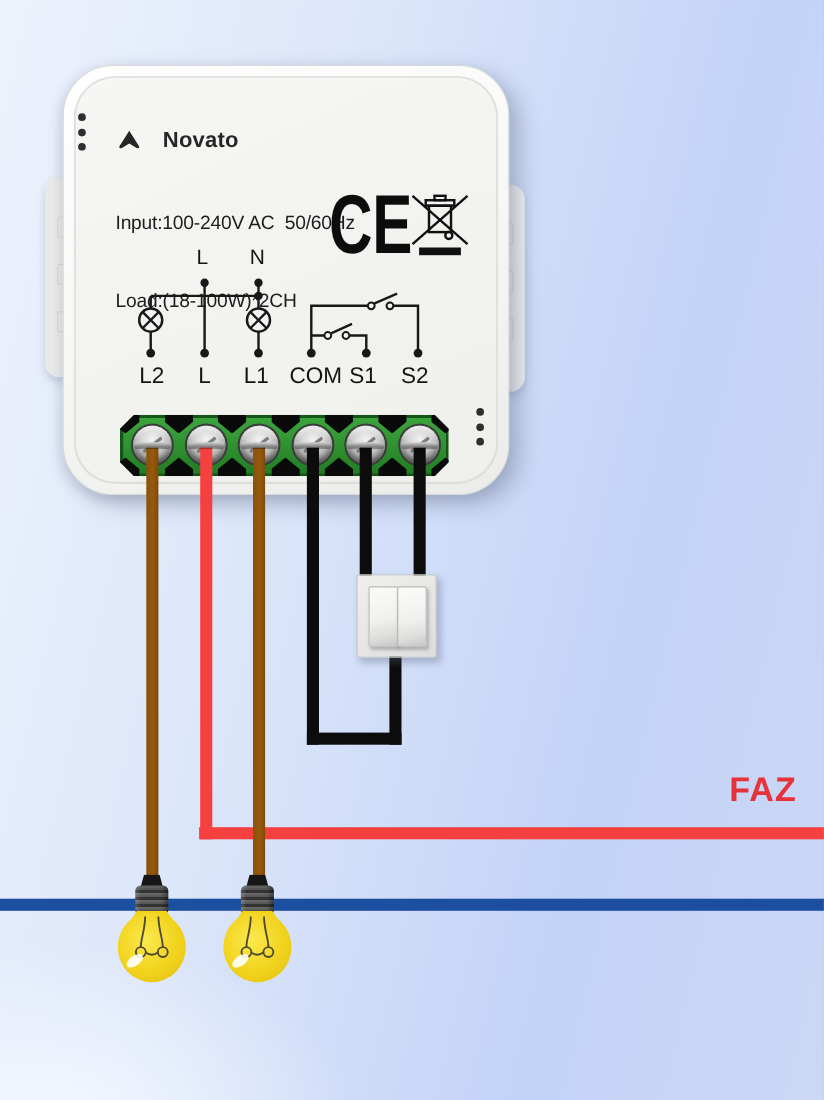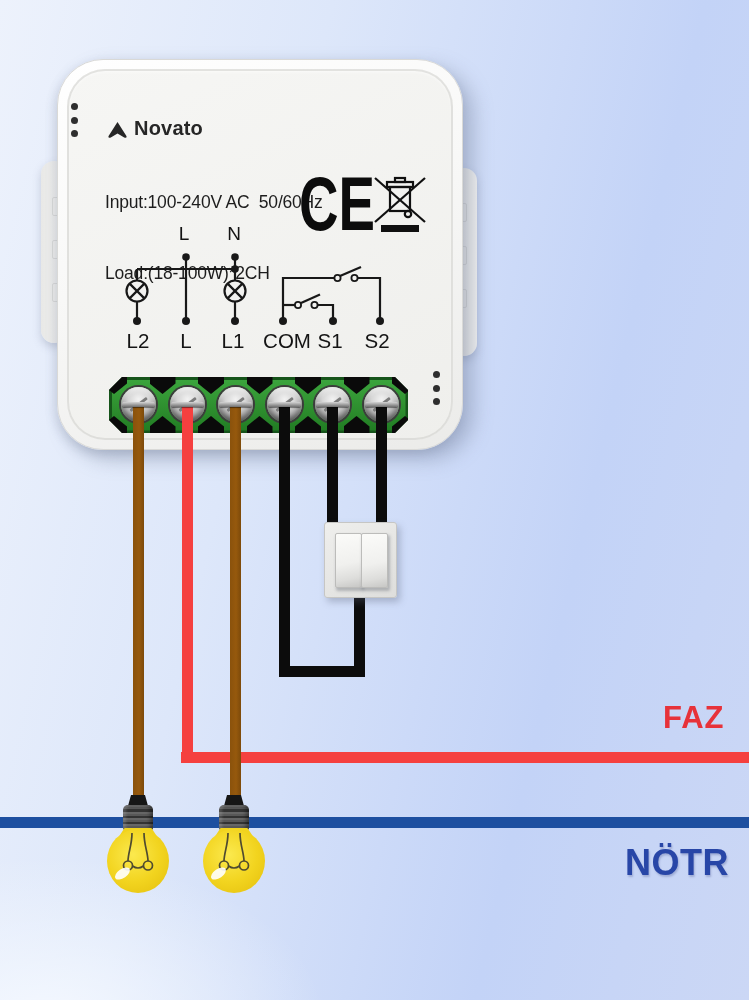--- a/index.html
+++ b/index.html
@@ -26,21 +26,21 @@
     background:linear-gradient(160deg,#ffffff 0%,#f8f8f7 45%,#ebebe9 100%);
     border:1px solid #d9d9d7;
     box-shadow:10px 9px 20px rgba(100,112,140,.40), -3px 4px 10px rgba(100,112,140,.18);
   }
   .device-face {
     position:absolute; left:9px; top:9px; right:9px; bottom:9px; border-radius:38px;
     background:linear-gradient(155deg,#f6f6f4,#efefec);
     box-shadow:inset 0 0 0 2px rgba(205,205,203,.55), inset 0 2px 4px rgba(255,255,255,.9);
   }
   .device-title { left:57px; top:86px; width:404px; text-align:center; font-size:21.5px; font-weight:bold; letter-spacing:-.3px; color:#101010; }
-  .brand-row { left:107px; top:117px; display:flex; align-items:flex-end; gap:6px; color:#262626; }
+  .brand-row { left:107px; top:117px; display:flex; align-items:flex-start; gap:20px; color:#262626; }
   .brand-name { font-size:20px; font-weight:bold; letter-spacing:.2px; }
   .spec-block { left:105px; top:144px; font-size:17.5px; letter-spacing:-.2px; line-height:23.5px; color:#1d1d1d; white-space:pre; }
   .dot { width:7px; height:7px; border-radius:50%; background:#2e2e2e; }
 
   
   .ce-svg text { font-family:"Liberation Sans",sans-serif; font-weight:bold; font-size:76px; fill:#0c0c0c; }
 
   
   .block-outer {
     left:109px; top:377px; width:299px; height:56px; background:#16541a;
@@ -91,21 +91,20 @@
   .bulb-hl   { width:17px; height:9px; border-radius:50%; background:rgba(255,255,255,.9); transform:rotate(-35deg); }
 </style>
 </head>
 <body>
 
 <div class="stage">
 
   <div class="abs phase-line"></div>
   <div class="abs neutral-line"></div>
   <div class="abs phase-label">FAZ</div>
-  <div class="abs neutral-label">NÖTR</div>
 
   <div class="abs ear" style="left:41px;top:161px;width:26px;height:182px;"></div>
   <div class="abs ear-tab" style="left:52px;top:197px;width:15px;height:17px;"></div>
   <div class="abs ear-tab" style="left:52px;top:240px;width:15px;height:17px;"></div>
   <div class="abs ear-tab" style="left:52px;top:283px;width:15px;height:17px;"></div>
   <div class="abs ear" style="left:451px;top:168px;width:26px;height:188px;"></div>
   <div class="abs ear-tab" style="left:450px;top:203px;width:15px;height:17px;"></div>
   <div class="abs ear-tab" style="left:450px;top:246px;width:15px;height:17px;"></div>
   <div class="abs ear-tab" style="left:450px;top:289px;width:15px;height:17px;"></div>
 

